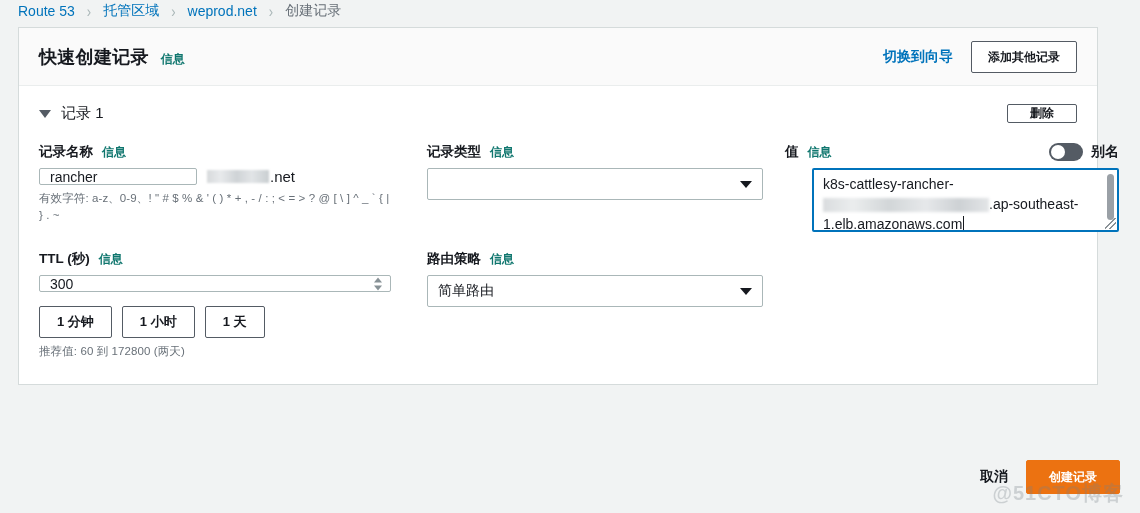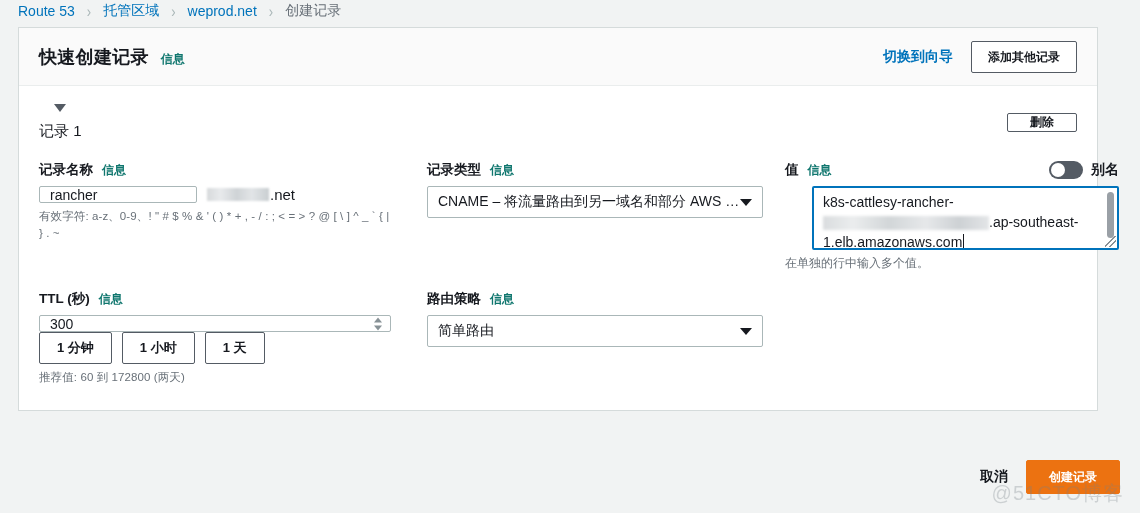--- a/index.html
+++ b/index.html
@@ -122,21 +122,20 @@
   .record-head {
     display: flex;
     align-items: center;
     justify-content: space-between;
     margin-bottom: 20px;
   }
   .record-title-wrap {
     display: flex;
     align-items: center;
     gap: 10px;
-    flex-direction: column;
   }
   .caret {
     width: 0;
     height: 0;
     border-left: 6px solid transparent;
     border-right: 6px solid transparent;
     border-top: 8px solid #545b64;
     cursor: pointer;
   }
   .record-title {
@@ -347,20 +346,21 @@
     width: 166px;
     background: linear-gradient(90deg,#d9dcde 0%,#ebedee 18%,#d2d6d8 40%,#e6e8ea 62%,#cdd1d4 82%,#e3e5e7 100%);
     filter: blur(1.4px);
     vertical-align: middle;
   }
 
   
   .ttl-btns {
     display: flex;
     gap: 10px;
+    margin-top: 14px;
   }
   .btn-ttl {
     height: 32px;
     padding: 0 17px;
     border: 1px solid #545b64;
     font-size: 13px;
   }
 
   
   .footer {
@@ -381,21 +381,21 @@
     height: 34px;
     padding: 0 22px;
   }
 
   .watermark {
     position: absolute;
     right: 16px;
     bottom: 6px;
     font-size: 20px;
     color: rgba(120,128,135,0.30);
-    font-weight: normal;
+    font-weight: bold;
     letter-spacing: 1px;
     pointer-events: none;
   }
 </style>
 </head>
 <body>
 
 <div class="breadcrumb">
   <a class="bc-link" href="#">Route 53</a>
   <span class="bc-sep">›</span>
@@ -447,21 +447,20 @@
       </div>
 
       <div></div>
 
       <div>
         <div class="field-label-row">
           <span class="field-label">记录类型</span>
           <span class="info-link">信息</span>
         </div>
         <div class="select">
-          <span>CNAME – 将流量路由到另一域名和部分 AWS …</span>
           <span class="select-arrow"></span>
         </div>
       </div>
 
       <div></div>
 
       <div>
         <div class="value-head">
           <div class="field-label-row" style="margin-bottom:0">
             <span class="field-label">值</span>
@@ -474,21 +473,20 @@
             <span class="toggle-label">别名</span>
           </div>
         </div>
         <div class="textarea">
           <div class="ta-line">k8s-cattlesy-rancher-</div>
           <div class="ta-line"><span class="redact-val"></span><span>.ap-southeast-</span></div>
           <div class="ta-line"><span class="squiggle">1.elb.amazonaws.com</span><span class="caret-bar"></span></div>
           <span class="ta-scroll"></span>
           <span class="ta-grip"></span>
         </div>
-        <div class="hint-val">在单独的行中输入多个值。</div>
       </div>
 
       <div>
         <div class="field-label-row">
           <span class="field-label">TTL (秒)</span>
           <span class="info-link">信息</span>
         </div>
         <div class="number-wrap">
           <input class="input" type="text" value="300" style="">
           <span class="stepper">

